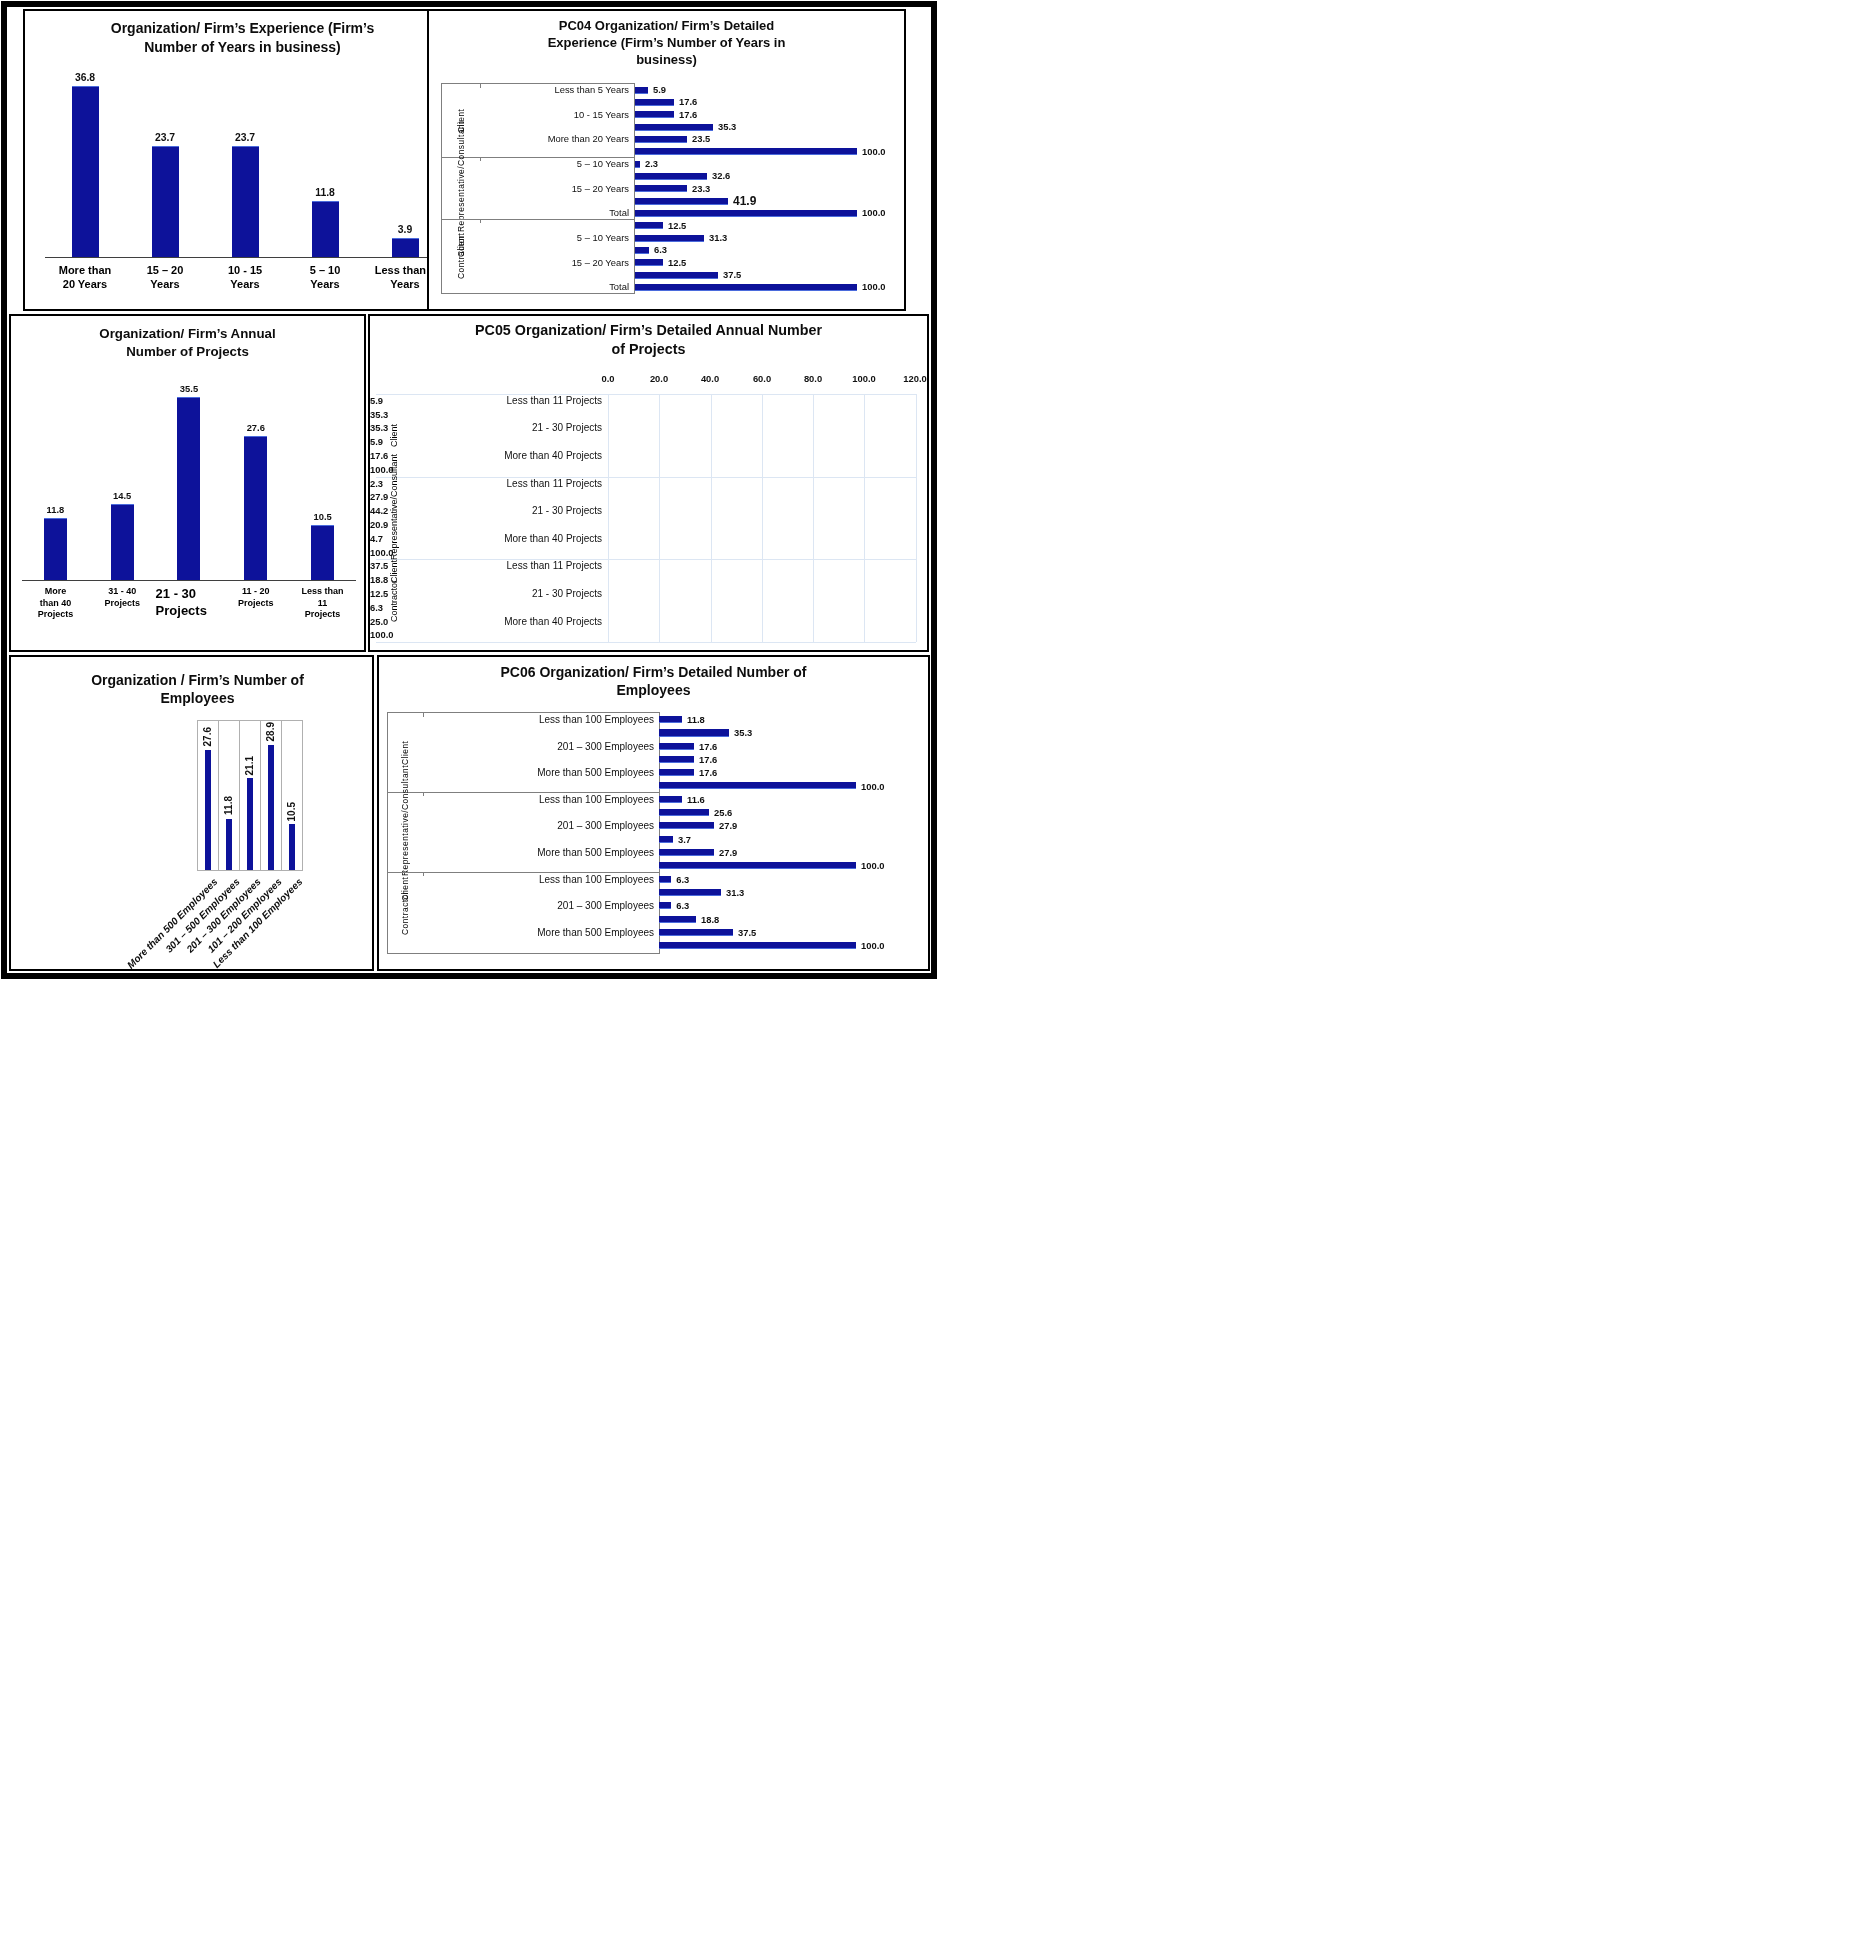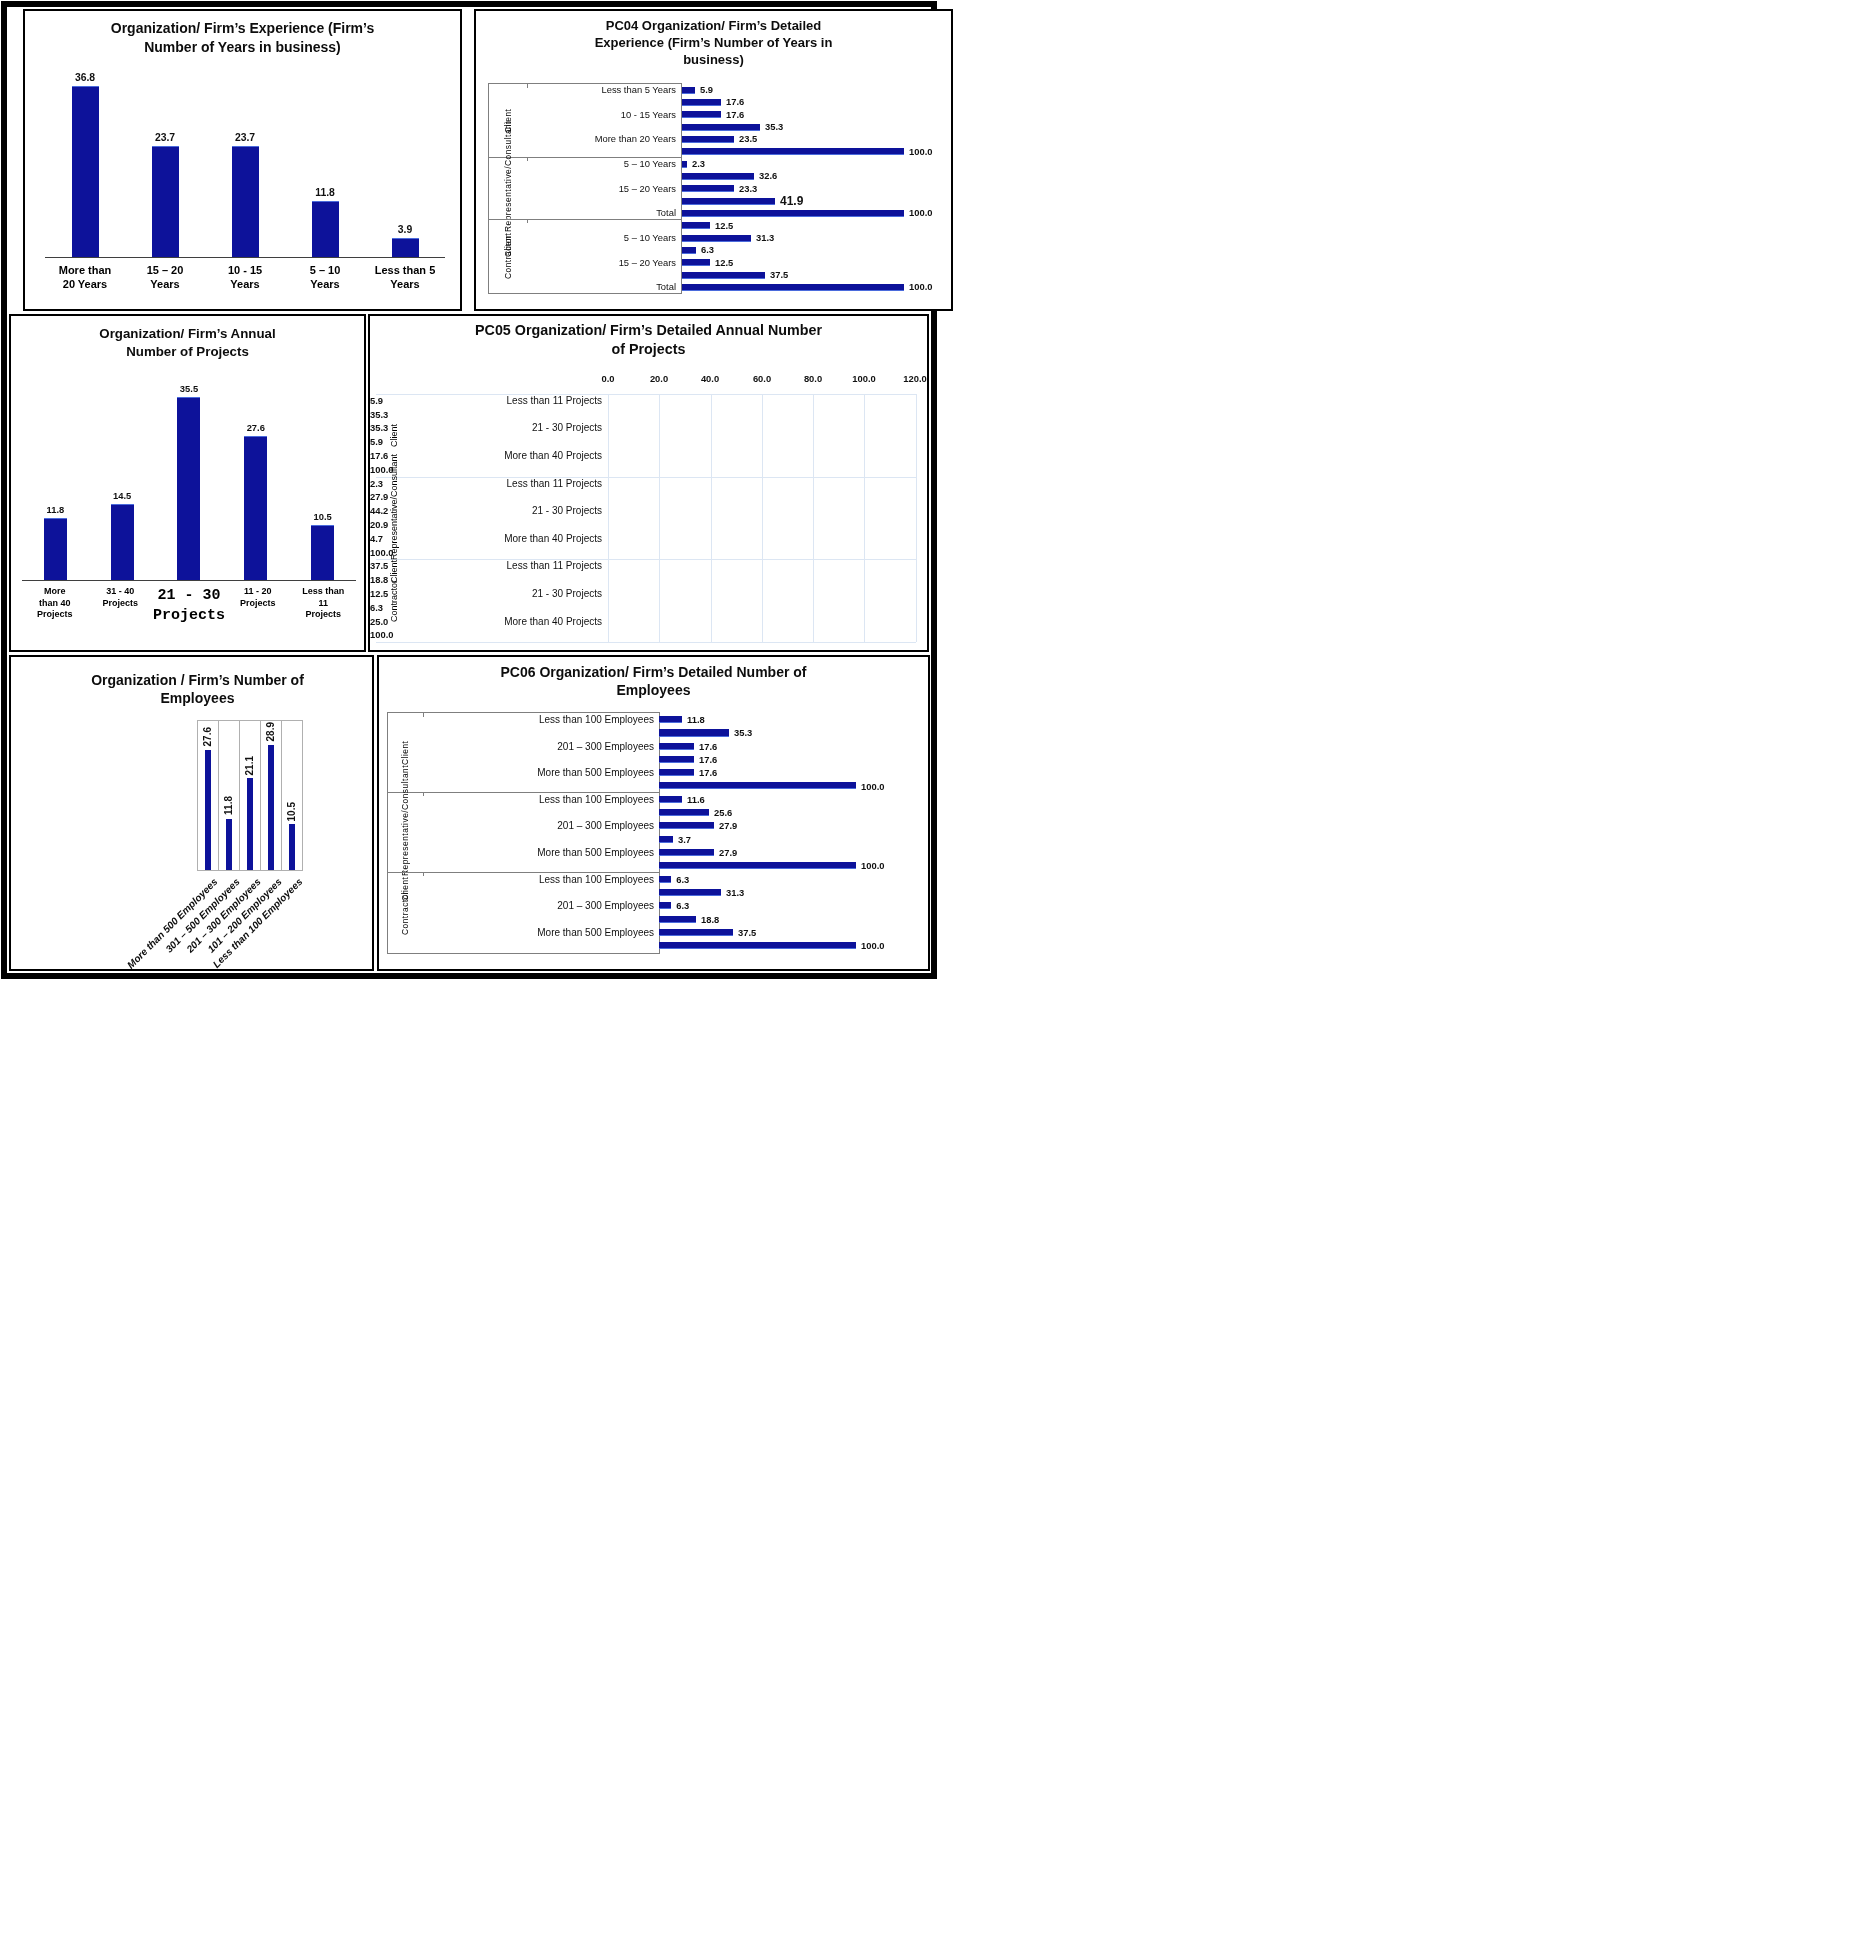--- a/index.html
+++ b/index.html
@@ -63,21 +63,21 @@
           <div>5 – 10</div>
           <div>Years</div>
         </div>
         <div style="flex: 1 1 0%; text-align: center; font-size: 11px; font-weight: 600; line-height: 1.3;">
           <div>Less than 5</div>
           <div>Years</div>
         </div>
       </div>
     </section>
 
-  <section class="panel" id="panel2" style="left:467px;top:2px;width:479px;height:302px">
+  <section class="panel" id="panel2" style="left:420px;top:2px;width:479px;height:302px">
     <div class="chart-title t2">
       <div>PC04 Organization/ Firm’s Detailed</div>
       <div>Experience (Firm’s Number of Years in</div>
       <div>business)</div>
     </div>
   <div style="position: absolute; left: 12px; top: 72px; width: 194px; height: 211px; background: rgb(255, 255, 255); border: 1px solid rgb(127, 127, 127); box-sizing: border-box;">
         <div style="position: absolute; left: 0px; top: 0px; height: 74px; width: 38px; display: flex; align-items: center; justify-content: center; writing-mode: vertical-rl; transform: rotate(180deg); font-size: 8.4px; line-height: 1.2; letter-spacing: 0.5px; text-align: center;">
           <div>Client</div>
         </div>
         <div style="position: absolute; left: 38px; right: 5px; top: 0px; height: 12.3px; line-height: 12.3px; text-align: right; font-size: 9.4px; white-space: nowrap; color: rgb(17, 17, 17);">Less than 5 Years</div>
@@ -171,21 +171,21 @@
       <div style="position: absolute; left: 11px; right: 8px; top: 270px; display: flex;">
         <div style="flex: 1 1 0%; text-align: center; font-size: 9px; font-weight: 600; line-height: 1.3;">
           <div>More</div>
           <div>than 40</div>
           <div>Projects</div>
         </div>
         <div style="flex: 1 1 0%; text-align: center; font-size: 9px; font-weight: 600; line-height: 1.3;">
           <div>31 - 40</div>
           <div>Projects</div>
         </div>
-        <div style="flex: 1 1 0%; text-align: center; font-size: 15px; font-weight: 600; line-height: 1.3; font-family: Liberation Mono, monospace;">
+        <div style="flex: 1 1 0%; text-align: left; font-size: 13px; font-weight: 600; line-height: 1.3;">
           <div>21 - 30</div>
           <div>Projects</div>
         </div>
         <div style="flex: 1 1 0%; text-align: center; font-size: 9px; font-weight: 600; line-height: 1.3;">
           <div>11 - 20</div>
           <div>Projects</div>
         </div>
         <div style="flex: 1 1 0%; text-align: center; font-size: 9px; font-weight: 600; line-height: 1.3;">
           <div>Less than</div>
           <div>11</div>

